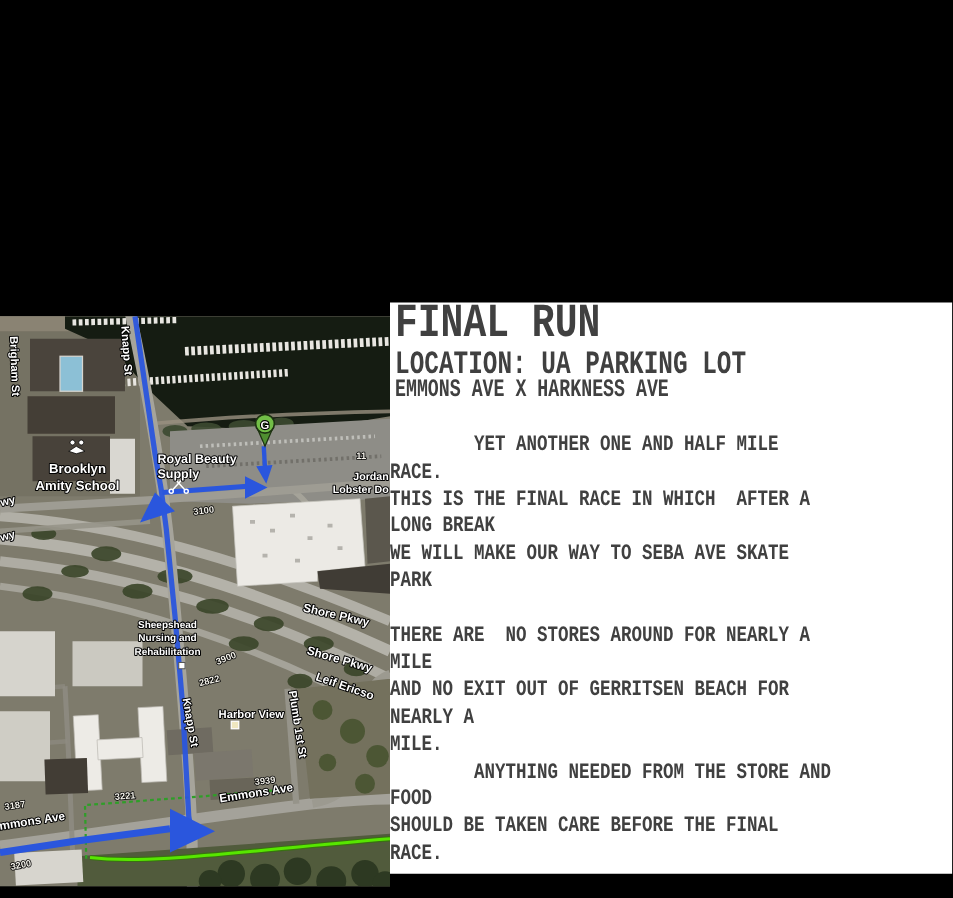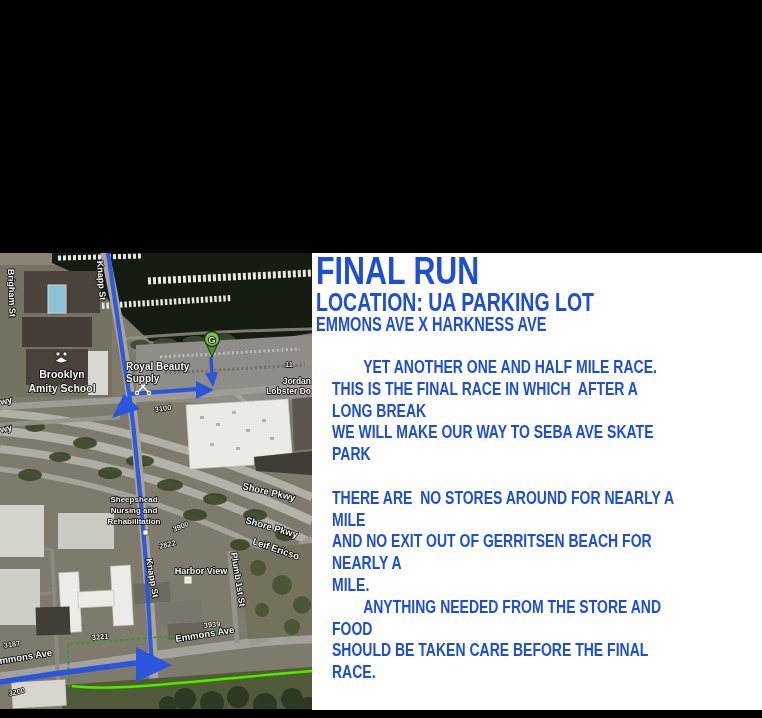--- a/index.html
+++ b/index.html
@@ -1,24 +1,24 @@
 <!DOCTYPE html>
 <html><head>
 <meta charset="utf-8">
 <style>
   html,body{margin:0;padding:0;background:#000;}
   #stage{position:relative;width:762px;height:718px;background:#000;overflow:hidden;
          font-family:"Liberation Sans",sans-serif;}
   
-  #flyer{position:absolute;left:312px;top:253px;width:450px;height:457px;background:#ffffff;color:#1d4ed8;}
+  #flyer{position:absolute;left:312px;top:242px;width:450px;height:457px;background:#ffffff;color:#404040;font-family:Liberation Mono, monospace;}
   .tt{transform-origin:0 0;white-space:pre;}
   #title{font-size:38px;font-weight:bold;line-height:36px;transform:scaleX(.80);margin:0 0 0 4px;letter-spacing:0;}
   #sub1{font-size:26px;font-weight:bold;line-height:26px;transform:scaleX(.75);margin:0 0 0 4px;}
   #sub2{font-size:20px;font-weight:bold;line-height:18px;transform:scaleX(.73);margin:0 0 0 4px;}
-  #bodytext{margin:24px 0 0 20px;}
+  #bodytext{margin:24px 0 0 0;}
   .line{font-size:17.5px;font-weight:bold;line-height:21.8px;min-height:21.8px;
         transform:scaleX(.80);transform-origin:0 0;white-space:pre-wrap;}
   
   #map{position:absolute;left:0;top:253px;width:312px;height:456px;background:#7e7b6c;}
   #map svg{display:block;}
   text{font-family:"Liberation Sans",sans-serif;fill:#ffffff;paint-order:stroke;
        stroke:#000000;stroke-width:1.7px;stroke-linejoin:round;font-weight:bold;}
   text.addr{font-size:7.5px;stroke-width:1.3px;fill:#f2f0e8;}
   text.place{stroke-width:1.6px;}
 </style>

